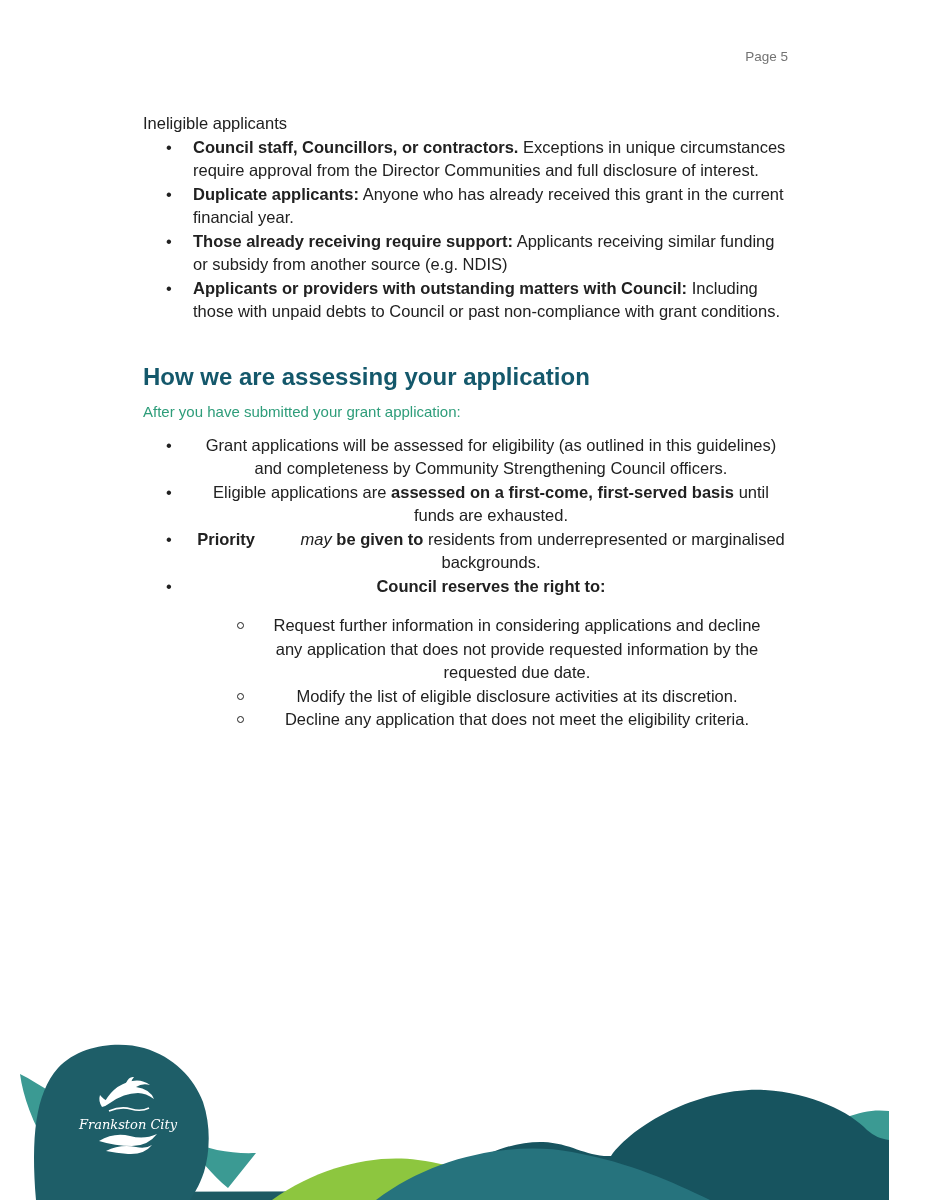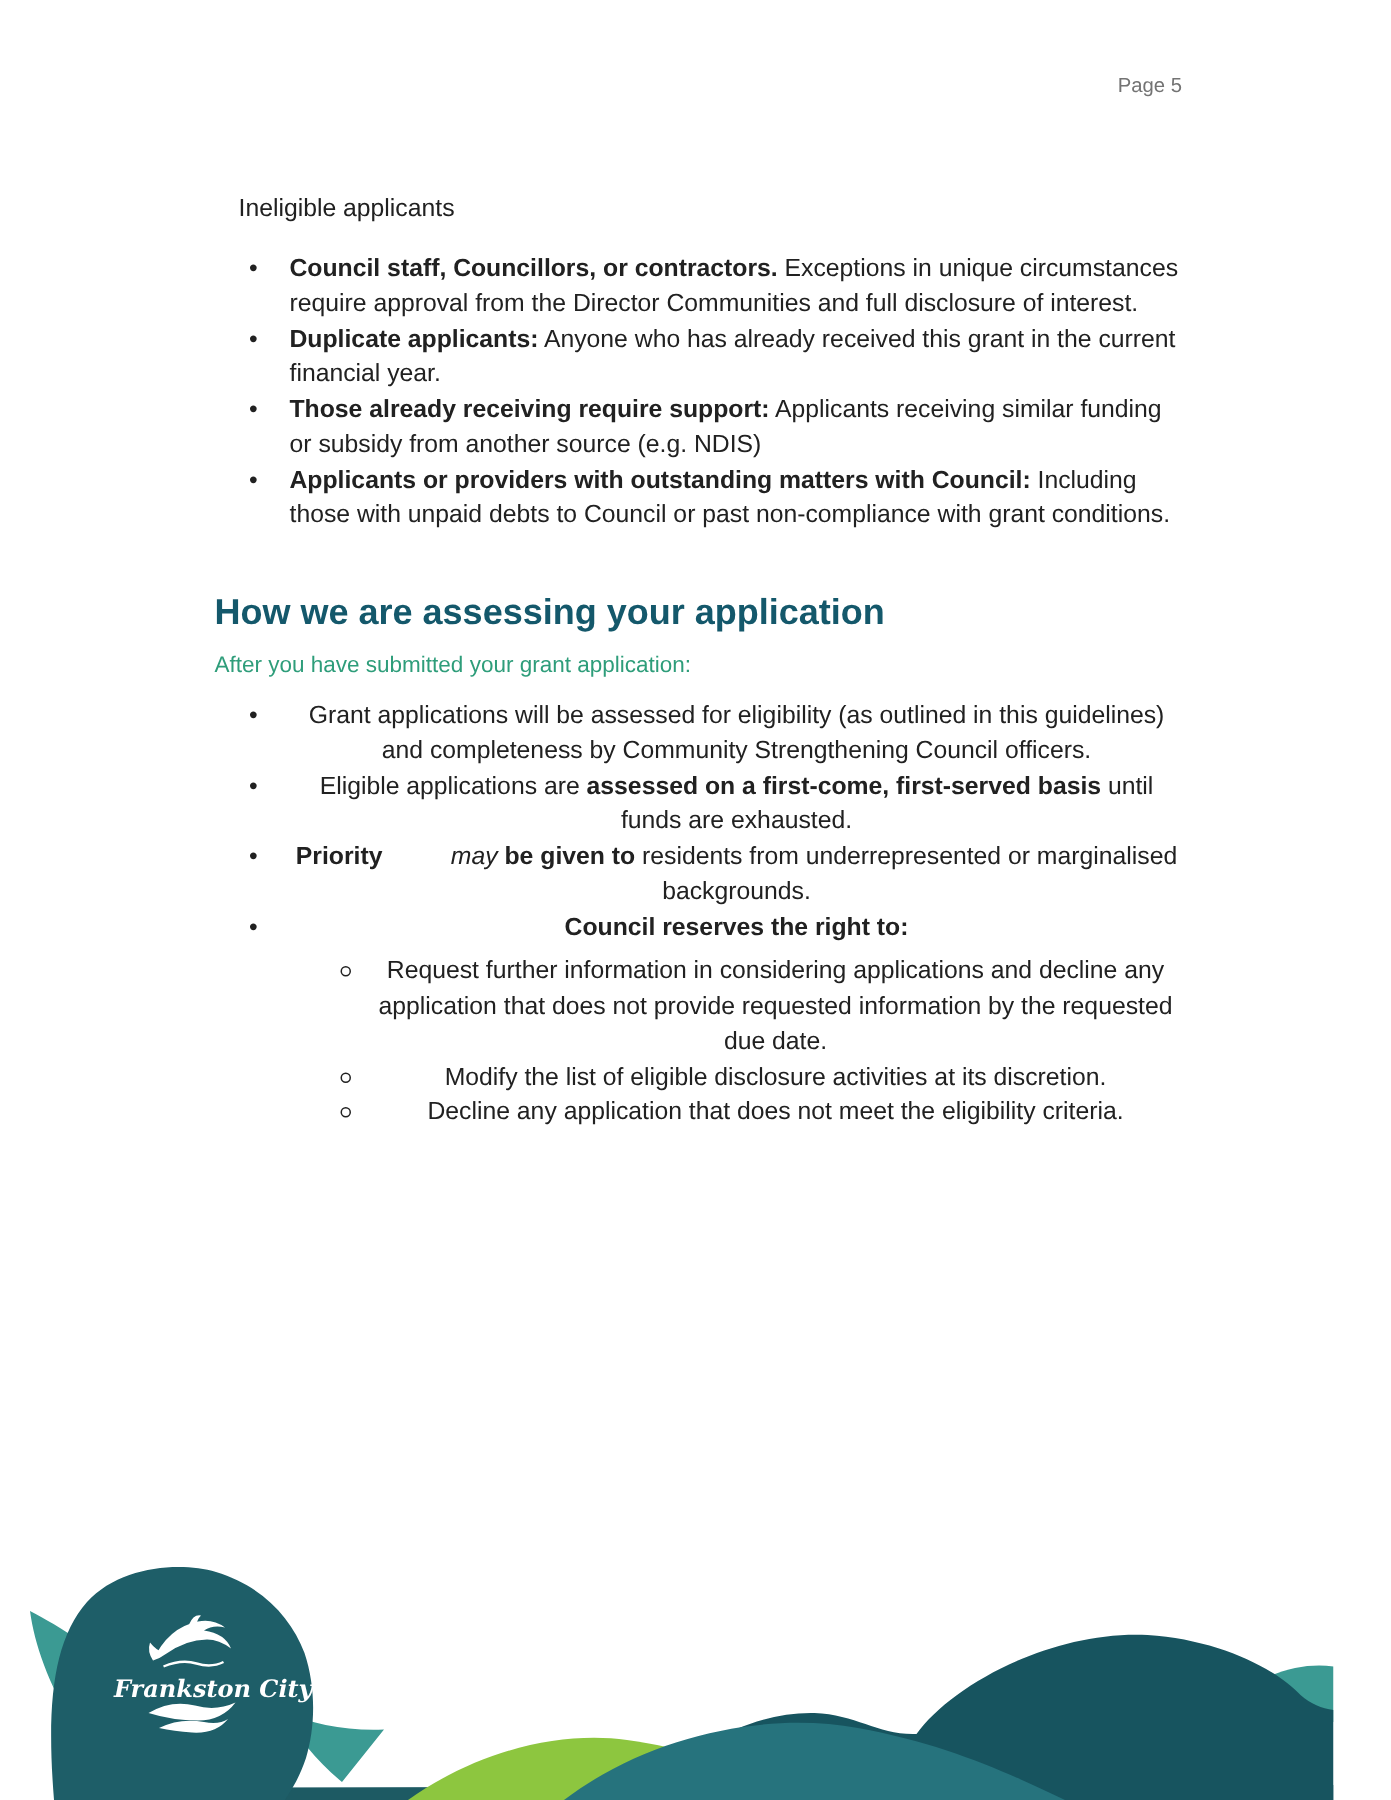--- a/index.html
+++ b/index.html
@@ -10,30 +10,30 @@
     color:#212121;
   }
   .page-number {
     position:absolute; top:49px; right:139px;
     font-size:13.5px; color:#737373;
   }
   .content {
     position:absolute; left:143px; top:112px; width:646px;
     font-size:16.5px; line-height:23.5px;
   }
-  .intro { margin:16px; }
+  .intro { margin:0; }
   ul.bullets { list-style:none; margin:0; padding:0; }
   ul.bullets > li { position:relative; padding-left:50px; }
   ul.bullets > li::before {
     content:"\2022"; position:absolute; left:23px; top:0;
     font-size:16.5px; color:#212121;
   }
   .b  { font-weight:bold; }
   .bi { font-weight:normal; font-style:italic;margin-left:41px; }
-  ul.sub { list-style:none; margin:6px; padding:0; }
+  ul.sub { list-style:none; margin:16px; padding:0; }
   ul.sub > li { position:relative; padding-left:52px; }
   ul.sub > li::before {
     content:""; position:absolute; left:28px; top:8px;
     width:7px; height:7px; border:1.4px solid #212121; border-radius:50%;
     box-sizing:border-box;
   }
   h1.section {
     margin:40px 0 0 0; font-size:24px; line-height:26px;
     color:#14586B; font-weight:bold;
   }
@@ -44,22 +44,22 @@
   ul.bullets.second { margin-top:11px;text-align:center; }
   .footer {
     position:absolute; left:20px; bottom:0; width:869px; height:160px;
   }
   .footer svg.waves { position:absolute; left:0; top:0; }
   .logo {
     position:absolute; left:56px; top:36px; width:104px;
     text-align:center; color:#ffffff;
   }
   .logo-text {
-    font-family:"DejaVu Serif", serif; font-style:italic; font-weight:bold;
-    font-size:16px; line-height:14px; white-space:nowrap;
+    font-family:"DejaVu Serif", serif; font-style:italic; font-weight:normal;
+    font-size:13px; line-height:14px; white-space:nowrap;
   }
 </style>
 </head>
 <body>
 
 <div class="page">
 
   <div class="page-number">Page 5</div>
 
   <div class="content">

